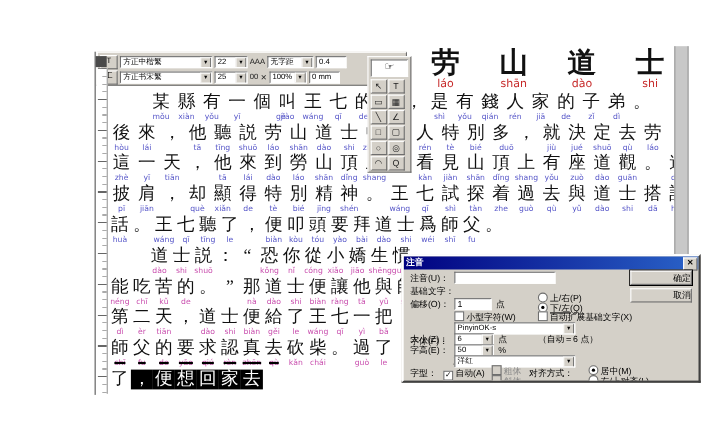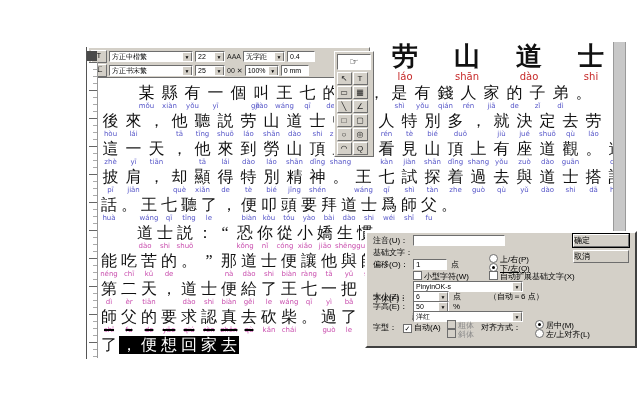--- a/index.html
+++ b/index.html
@@ -63,21 +63,21 @@
   .dtitle{height:12px;background:linear-gradient(90deg,#000080,#2a63c8);color:#fff;
           font-size:8px;font-weight:bold;line-height:12px;padding:0 2px;position:relative;}
   .dclose{position:absolute;right:1px;top:1px;width:11px;height:10px;font-size:7px;
           line-height:9px;text-align:center;color:#000;}
   .dbody{position:relative;width:100%;height:103px;font-size:8px;}
   .drow{position:absolute;height:10px;line-height:10px;white-space:nowrap;}
   .dlabel{color:#000;}
   .inp95{position:absolute;height:11px;box-sizing:border-box;font-size:8px;line-height:9px;
          padding-left:2px;}
   .dbtn{position:absolute;width:56px;height:13px;font-size:8px;line-height:11px;
-        text-align:left;box-sizing:border-box;}
+        text-align:right;box-sizing:border-box;}
   .def{box-shadow:0 0 0 1px #000;}
   .radio{display:inline-block;width:7px;height:7px;border-radius:50%;background:#fff;
          border:1px solid #6e6e6e;vertical-align:-1px;margin-right:2px;position:relative;}
   .radio.on:after{content:"";position:absolute;left:2px;top:2px;width:3px;height:3px;
          border-radius:50%;background:#000;}
   .cbox{display:inline-block;width:7px;height:7px;background:#fff;border:1px solid #6e6e6e;
         vertical-align:-1px;margin-right:2px;font-size:7px;line-height:7px;text-align:center;}
   .cbox.on:after{content:"✓";}
   .gray{color:#8a8a8a;}
   .gray .cbox{background:#d4d0c8;}
@@ -845,20 +845,24 @@
         <div class="pbtn">□</div>
         <div class="pbtn">▢</div>
         <div class="pbtn">○</div>
         <div class="pbtn">◎</div>
         <div class="pbtn">◠</div>
         <div class="pbtn">Q</div>
       </div>
   </div>
 
   <div class="dialog">
+    <div class="dtitle">
+      <span>注音</span>
+      <span class="dclose raised">✕</span>
+    </div>
     <div class="dbody">
       <span class="drow dlabel" style="left:6px;top:3px;">注音(U)：</span>
       <div class="inp95 sunken" style="left:46px;top:2px;width:92px;"></div>
       <div class="dbtn raised def" style="right:6px;top:1px;">确定</div>
 
       <span class="drow dlabel" style="left:6px;top:15px;">基础文字：</span>
       <div class="dbtn raised" style="right:6px;top:17px;">取消</div>
 
       <span class="drow dlabel" style="left:6px;top:27px;">偏移(O)：</span>
       <div class="inp95 sunken" style="left:46px;top:26px;width:34px;">1</div>

